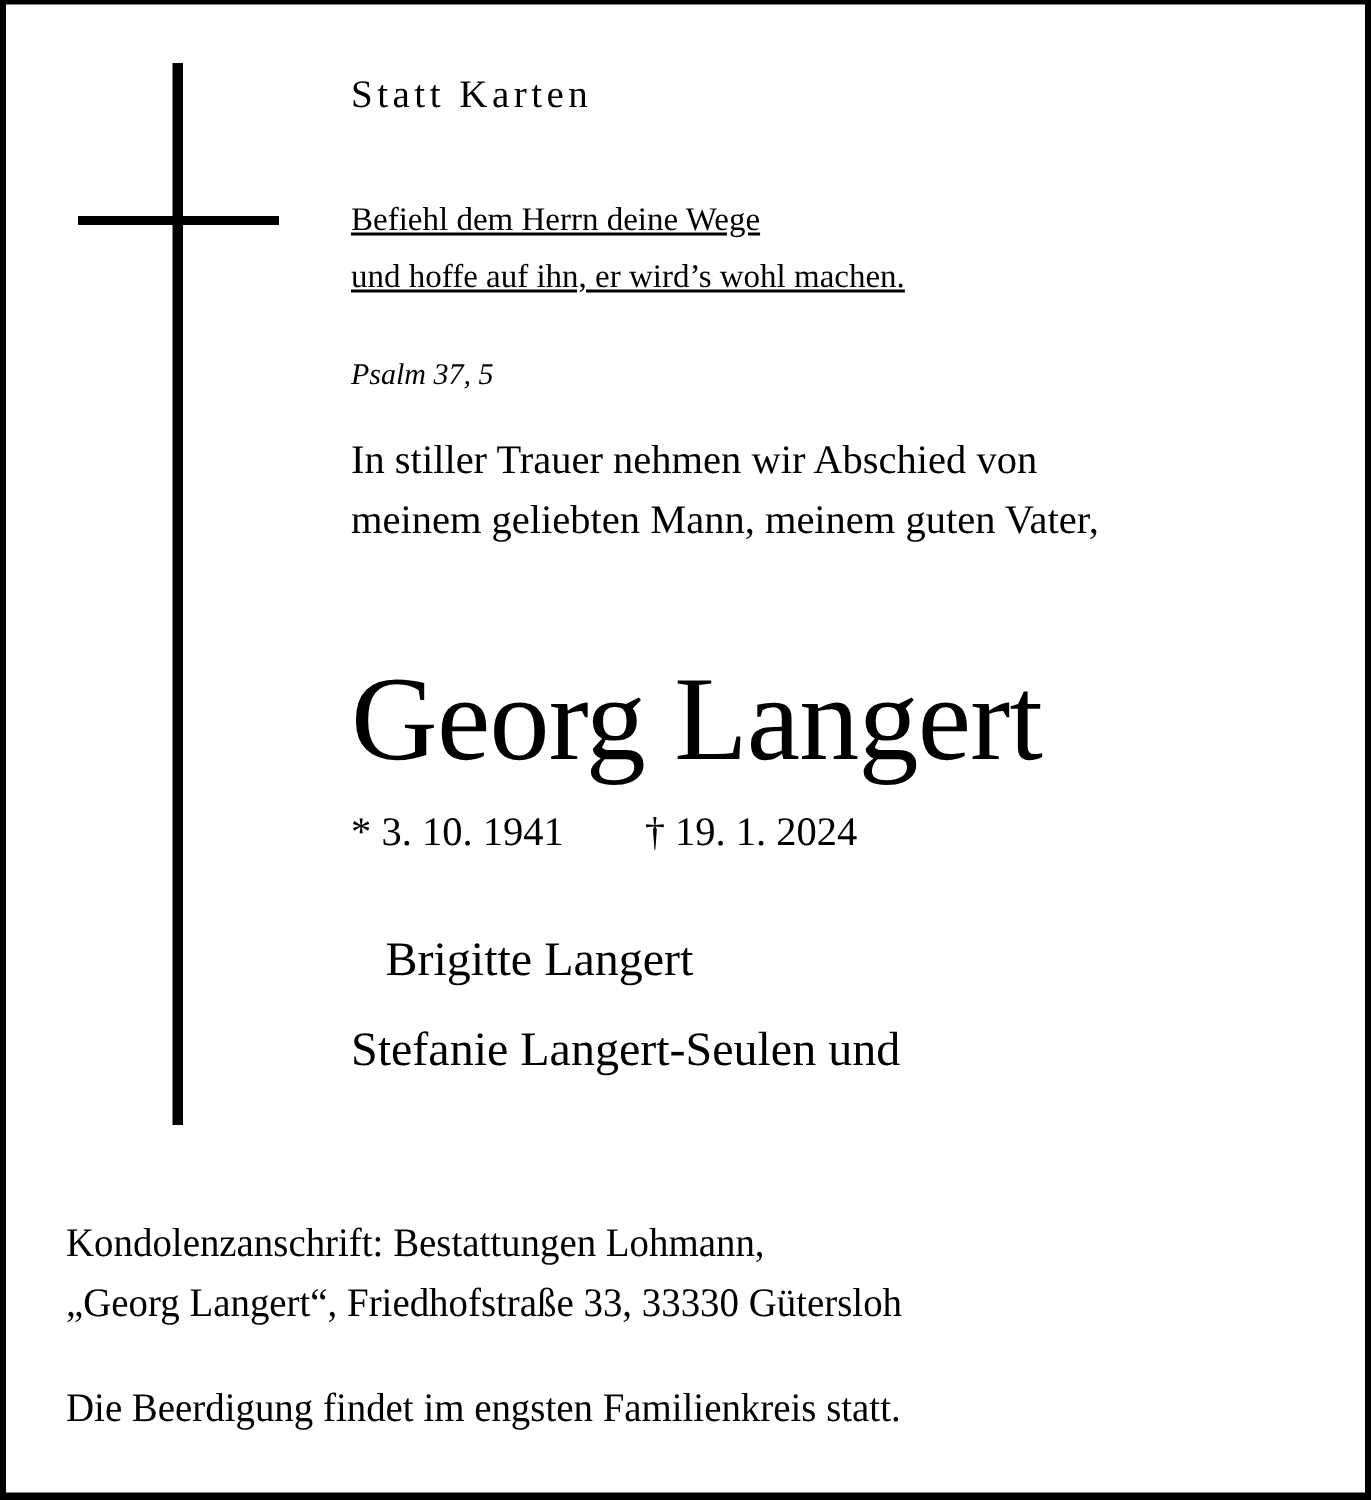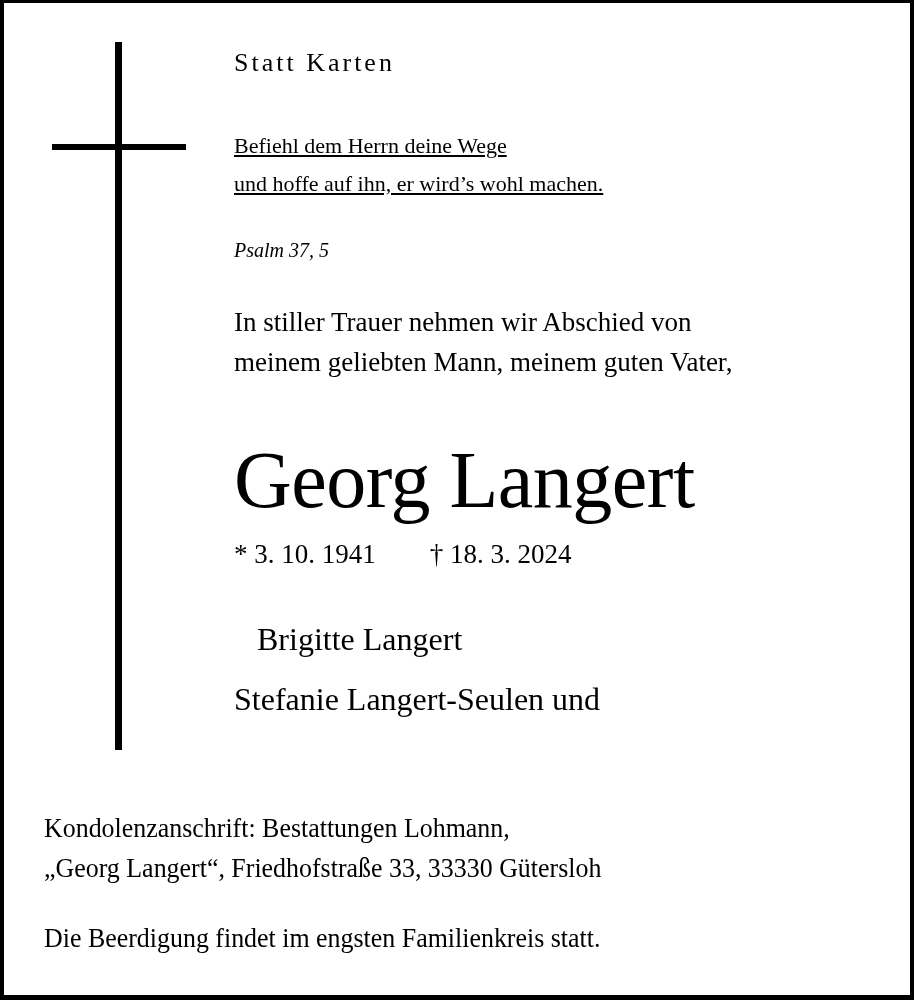--- a/index.html
+++ b/index.html
@@ -4,21 +4,21 @@
 <style>
   html, body { margin:0; padding:0; background:#ffffff; }
   body { width:914px; height:1000px; position:relative; overflow:hidden; font-family:"Liberation Serif", serif; color:#000; }
   .frame { position:absolute; left:0; top:0; width:914px; height:1000px; box-sizing:border-box; border:4px solid #000; border-top-width:3px; border-bottom-width:5px; }
   .cross-v { position:absolute; left:115px; top:42px; width:7px; height:708px; background:#000; }
   .cross-h { position:absolute; left:52px; top:144px; width:134px; height:6px; background:#000; }
   .t { position:absolute; white-space:nowrap; line-height:1; }
   .statt { left:234px; top:50px; font-size:26px; letter-spacing:3px; }
   .verse { left:234px; top:127px; font-size:22px; line-height:38px;text-decoration:underline; }
   .psalm { left:234px; top:240px; font-size:20px;font-style:italic; }
-  .intro { left:234px; top:286px; font-size:27px; line-height:40px;margin-top:16px; }
+  .intro { left:234px; top:286px; font-size:27px; line-height:40px; }
   .name { left:234px; top:440px; font-size:80px; letter-spacing:-0.5px;text-align:center; }
   .dates { left:234px; top:541px; font-size:27px; }
   .dates .death { margin-left:54px; }
   .survivor1 { left:234px; top:623px; font-size:32px;margin-left:23px; }
   .survivors2 { left:234px; top:677px; font-size:32px; line-height:45px; }
   .kondo { left:44px; top:808px; font-size:27px; line-height:40px; transform:scaleX(0.96); transform-origin:left top; }
   .burial { left:44px; top:925px; font-size:27px; transform:scaleX(0.96); transform-origin:left top; }
   .line { display:block; }
 </style>
 </head>
@@ -40,21 +40,21 @@
 <div class="t psalm">Psalm 37, 5</div>
 
 <div class="t intro">
   <span class="line">In stiller Trauer nehmen wir Abschied von</span>
   <span class="line">meinem geliebten Mann, meinem guten Vater,</span>
 </div>
 
 <div class="t name">Georg Langert</div>
 
 <div class="t dates">
-  <span>* 3. 10. 1941</span><span class="death">† 18. 3. 2024</span>
+  <span>* 3. 10. 1941</span><span class="death">† 19. 1. 2024</span>
 </div>
 
 <div class="t survivor1">Brigitte Langert</div>
 <div class="t survivors2">
   <span class="line">Stefanie Langert-Seulen und</span>
 </div>
 
 <div class="t kondo">
   <span class="line">Kondolenzanschrift: Bestattungen Lohmann,</span>
   <span class="line">„Georg Langert“, Friedhofstraße 33, 33330 Gütersloh</span>

